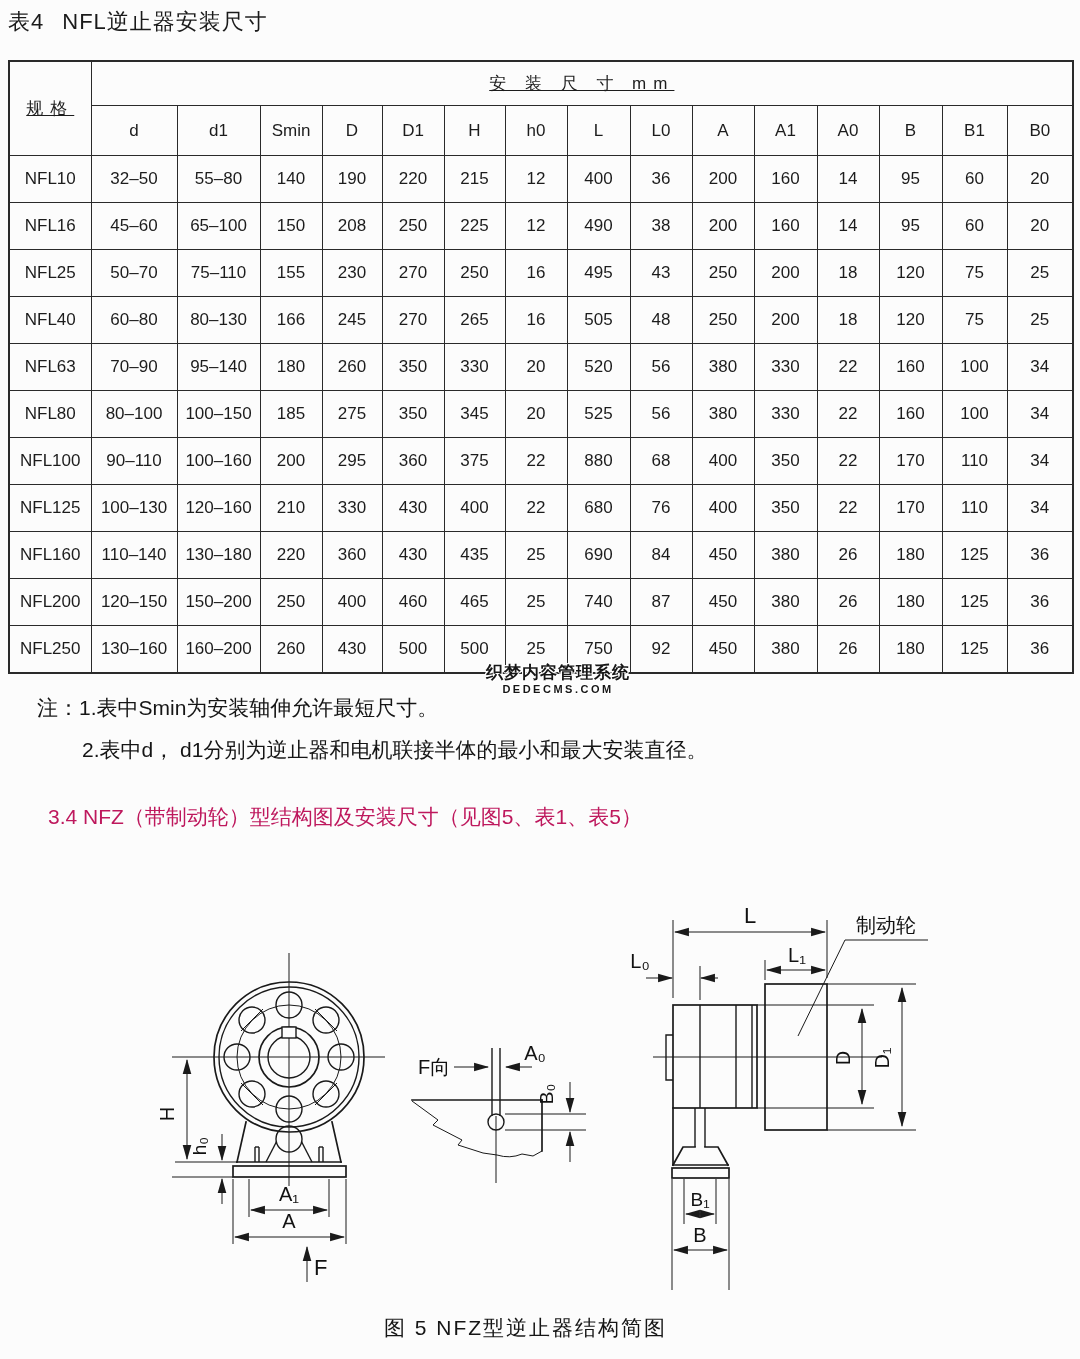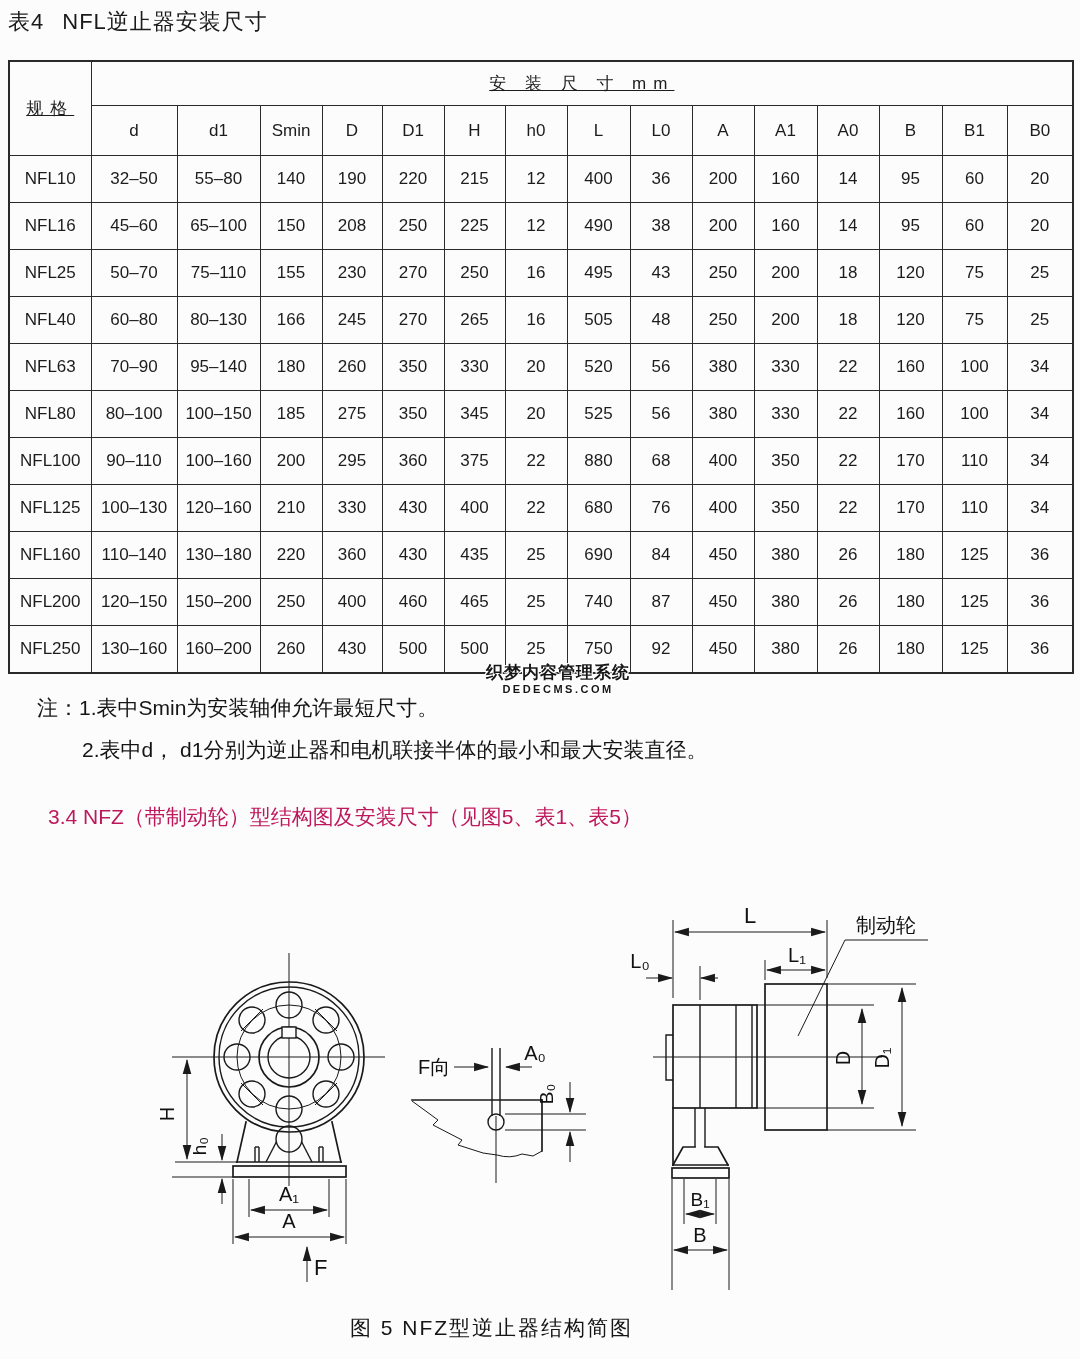--- a/index.html
+++ b/index.html
@@ -35,21 +35,21 @@
     font-size:11px;font-weight:bold;letter-spacing:2.5px;color:#161616;
     text-shadow:-1px 0 0 #fff,1px 0 0 #fff,0 -1px 0 #fff,0 1px 0 #fff,1px 1px 0 #fff,-1px -1px 0 #fff;
   }
 
   .note{font-size:21px;color:#151515;}
   #note-1{left:8px;top:694px;margin-left:29px;}
   #note-2{left:46px;top:736px;margin-left:36px;}
   #section-heading{left:48px;top:803px;font-size:21px;color:#be185d;}
 
   #figure-svg{left:0;top:870px;}
-  #figure-caption{left:0;top:1314px;width:983px;text-align:center;font-size:21px;letter-spacing:2px;color:#151515;}
+  #figure-caption{left:0;top:1314px;width:983px;text-align:center;font-size:21px;letter-spacing:2px;color:#151515;padding-left:34px;}
 
   
   .obj{stroke:#1a1a1a;stroke-width:1.7;fill:none;stroke-linecap:square;}
   .obj2{stroke:#1a1a1a;stroke-width:1.4;fill:none;}
   .thin{stroke:#1a1a1a;stroke-width:1;fill:none;}
   .dimb{stroke:#1a1a1a;stroke-width:1;fill:none;marker-start:url(#ah);marker-end:url(#ah);}
   .dime{stroke:#1a1a1a;stroke-width:1;fill:none;marker-end:url(#ah);}
   .bgfill{fill:#fcfcfc;}
   text.lbl{fill:#111;font-size:20px;font-family:"Liberation Sans","DejaVu Sans",sans-serif;}
   text.lbl-s{fill:#111;font-size:19px;font-family:"Liberation Sans","DejaVu Sans",sans-serif;}

